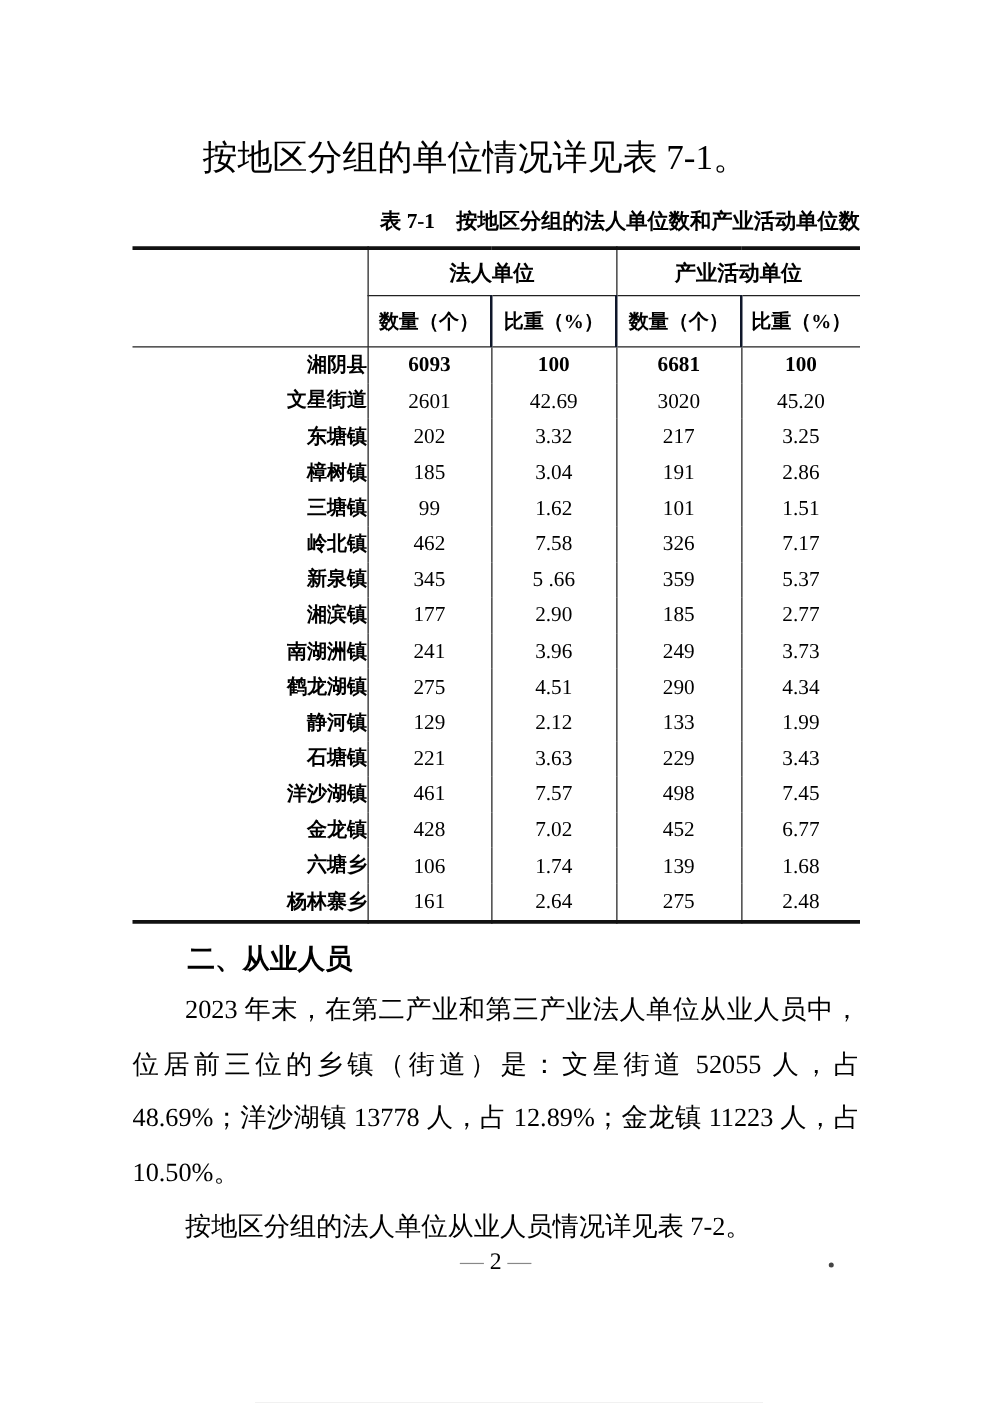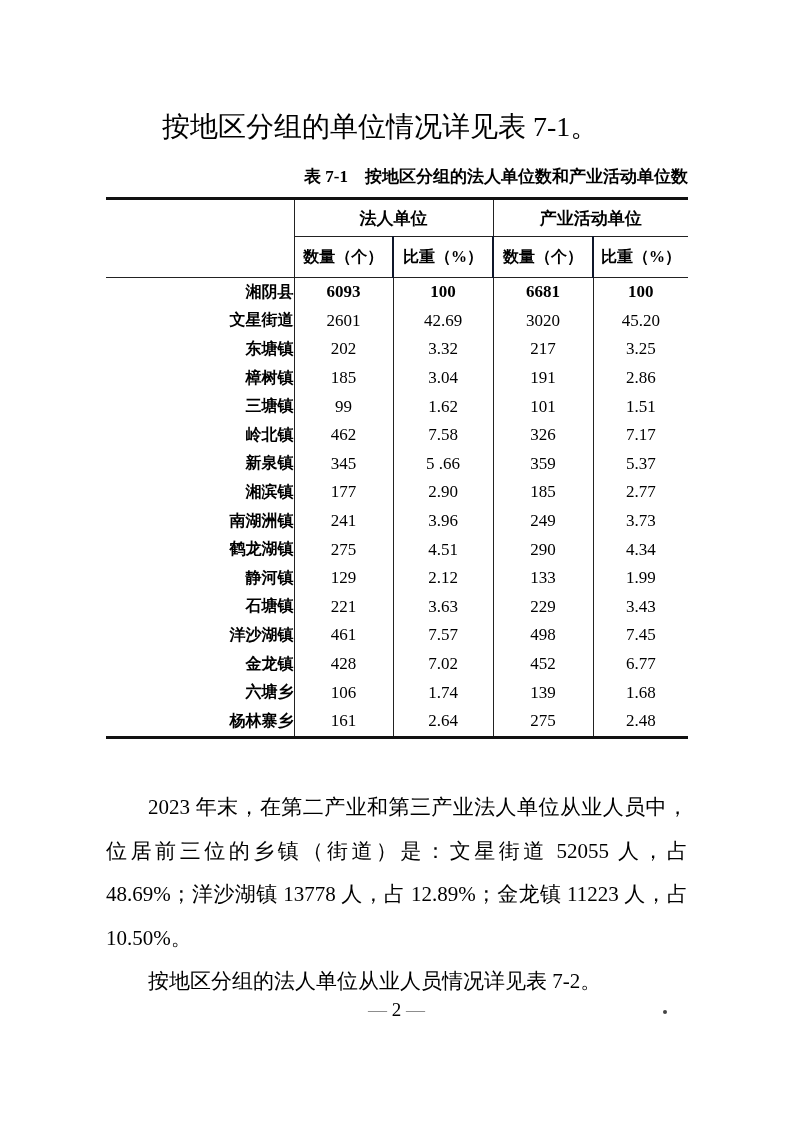--- a/index.html
+++ b/index.html
@@ -211,20 +211,21 @@
         <tr class="indent-1">
           <td class="region">杨林寨乡</td>
           <td class="num">161</td>
           <td class="num">2.64</td>
           <td class="num">275</td>
           <td class="num">2.48</td>
         </tr>
       </tbody>
   </table>
 
+  <div class="section-heading">二、从业人员</div>
 
   <div class="body-text">
     <p>2023 年末，在第二产业和第三产业法人单位从业人员中，位居前三位的乡镇（街道）是：文星街道 52055 人，占 48.69%；洋沙湖镇 13778 人，占 12.89%；金龙镇 11223 人，占 10.50%。</p>
     <p>按地区分组的法人单位从业人员情况详见表 7-2。</p>
   </div>
 
   <div class="footer"><span class="dash">—</span> <span>2</span> <span class="dash">—</span></div>
 
   <div class="stray-dot"></div>
 

